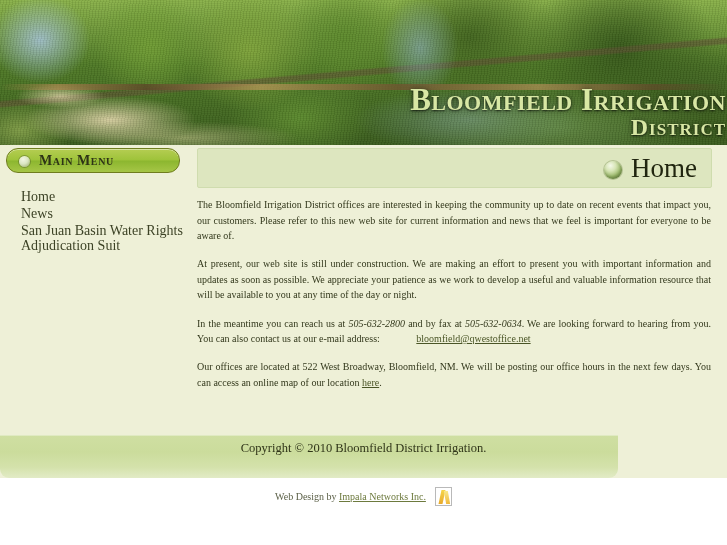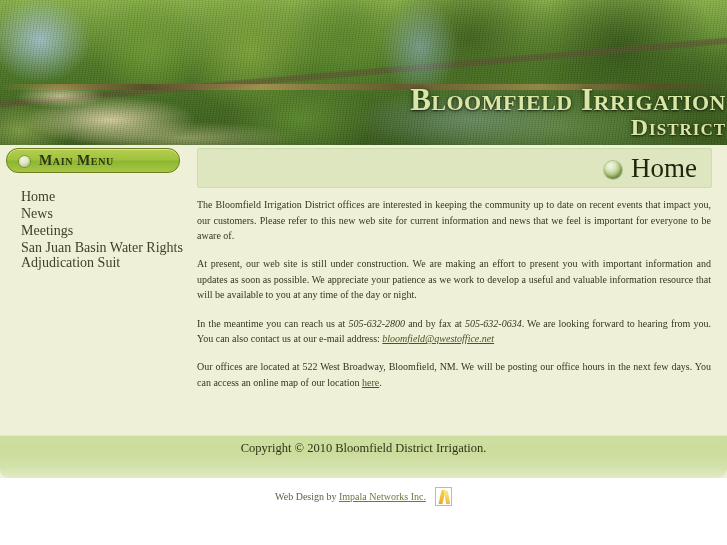--- a/index.html
+++ b/index.html
@@ -246,27 +246,27 @@
     color: #33381c;
     text-align: justify;
   }
   #article p.last { margin-bottom: 8px; }
   .em-number { font-style: italic; }
   #article a {
     color: #4a5526;
     text-decoration: underline;
   }
   a.email-link {
-    font-style: italic;
+    margin-left: 34px;
   }
 
   
   #footer {
     position: relative;
-    width: 727px;
+    width: 618px;
     height: 43px;
     background: linear-gradient(to bottom, #cfdfa2 0%, #cbdc9c 40%, #d4e2ab 75%, #e2ebc6 100%);
     border-bottom-left-radius: 9px;
     border-bottom-right-radius: 9px;
     box-shadow: inset 0 1px 0 rgba(255,255,255,.35);
   }
   #copyright {
     position: absolute;
     left: 0;
     top: 6px;
@@ -354,23 +354,20 @@
           <span id="menu-box-title">Main Menu</span>
         </div>
         <ul id="menu-list">
           <li>
             <a href="#">Home</a>
           </li>
           <li>
             <a href="#">News</a>
           </li>
           <li>
-            <a href="#">Meetings</a>
-          </li>
-          <li>
             <a href="#">San Juan Basin Water Rights Adjudication Suit</a>
           </li>
         </ul>
       </div>
 
       <div id="main">
         <div id="page-title-box">
           <div id="page-title-inner">
             <span class="title-sphere"></span>
             <span id="page-title-text">Home</span>

